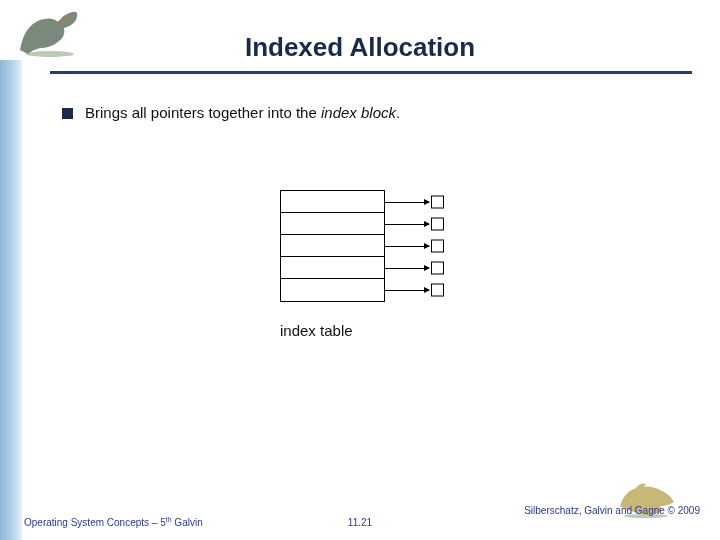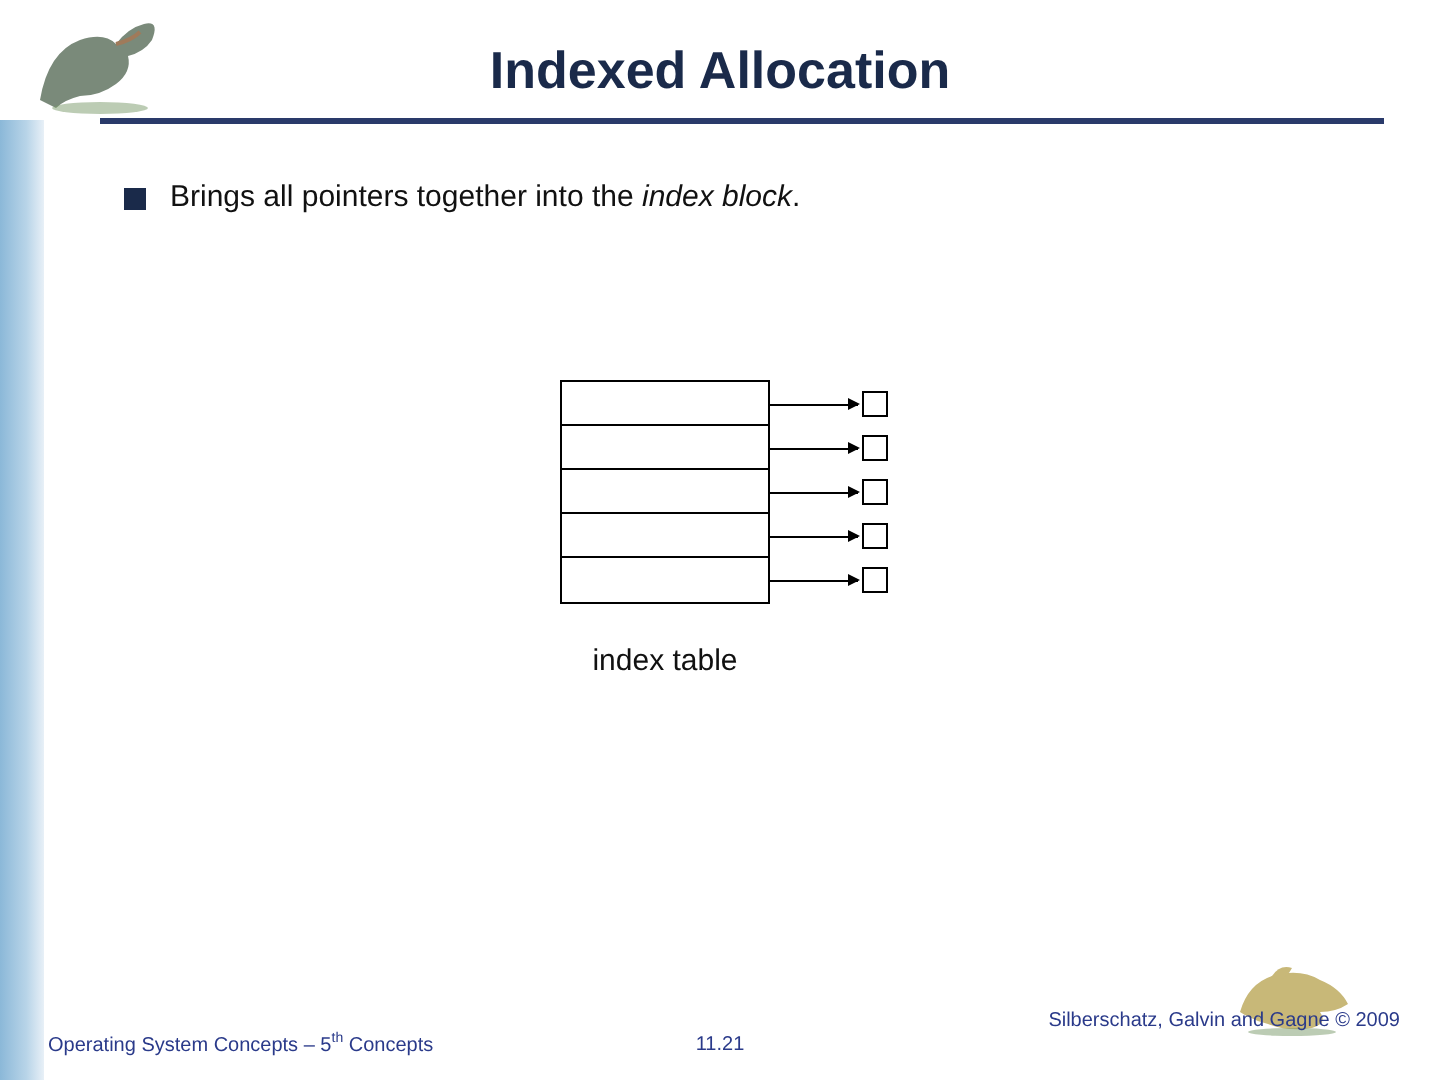--- a/index.html
+++ b/index.html
@@ -11,42 +11,42 @@
     overflow: hidden;
   }
   .sidebar {
     position: absolute;
     left: 0; top: 60px; bottom: 0;
     width: 22px;
     background: linear-gradient(to right, #8bb8d8, #b8d4e8 60%, #e8f0f7);
   }
   .header {
     position: relative;
-    padding-top: 8px;
+    padding-top: 20px;
   }
   .title {
     text-align: center;
     font-size: 26px;
     font-weight: bold;
     color: #1a2a4a;
     padding: 12px 0 8px;
   }
   .rule {
     margin: 0 28px 0 50px;
     height: 3px;
     background: #2a3a6a;
   }
   .dino-top {
     position: absolute;
     left: 14px; top: 6px;
     width: 70px; height: 52px;
   }
   .content {
     position: absolute;
-    left: 62px; top: 76px; right: 40px;
+    left: 62px; top: 90px; right: 40px;
   }
   .bullet {
     display: flex;
     align-items: flex-start;
     margin: 14px 0;
     font-size: 15px;
     color: #111;
   }
   .bullet .box {
     width: 11px; height: 11px;
@@ -89,21 +89,20 @@
   }
   .dest {
     position: absolute;
     left: 150px;
     width: 13px; height: 13px;
     border: 1px solid #000;
     background: #fff;
     transform: translateY(-50%);
   }
   .diagram-label {
-    text-align: center;
     font-size: 15px;
     color: #111;
     margin-top: 20px;
     width: 105px;
   }
   .footer {
     position: absolute;
     left: 0; right: 0; bottom: 10px;
     height: 30px;
   }
@@ -185,17 +184,17 @@
 </div>
 
 <svg class="dino-bottom" viewBox="0 0 62 42">
   <path d="M4 30 Q8 16 20 12 Q34 8 44 14 Q54 18 58 26 Q52 30 44 30 Q48 36 40 38 Q28 40 18 36 Q10 34 4 30 Z" fill="#c8b878"></path>
   <path d="M20 12 Q24 6 30 8 Q28 12 24 14" fill="#c8b878"></path>
   <ellipse cx="30" cy="40" rx="22" ry="2" fill="#7a9a6a" opacity="0.5"></ellipse>
 </svg>
 
 <div class="footer">
   <div class="foot-left">
-    <span>Operating System Concepts – 5</span><sup>th</sup><span> Concepts</span>
+    <span>Operating System Concepts – 5</span><sup>th</sup><span> Galvin</span>
   </div>
   <div class="foot-center">11.21</div>
   <div class="foot-right">Silberschatz, Galvin and Gagne © 2009</div>
 </div>
 
 </body></html>

